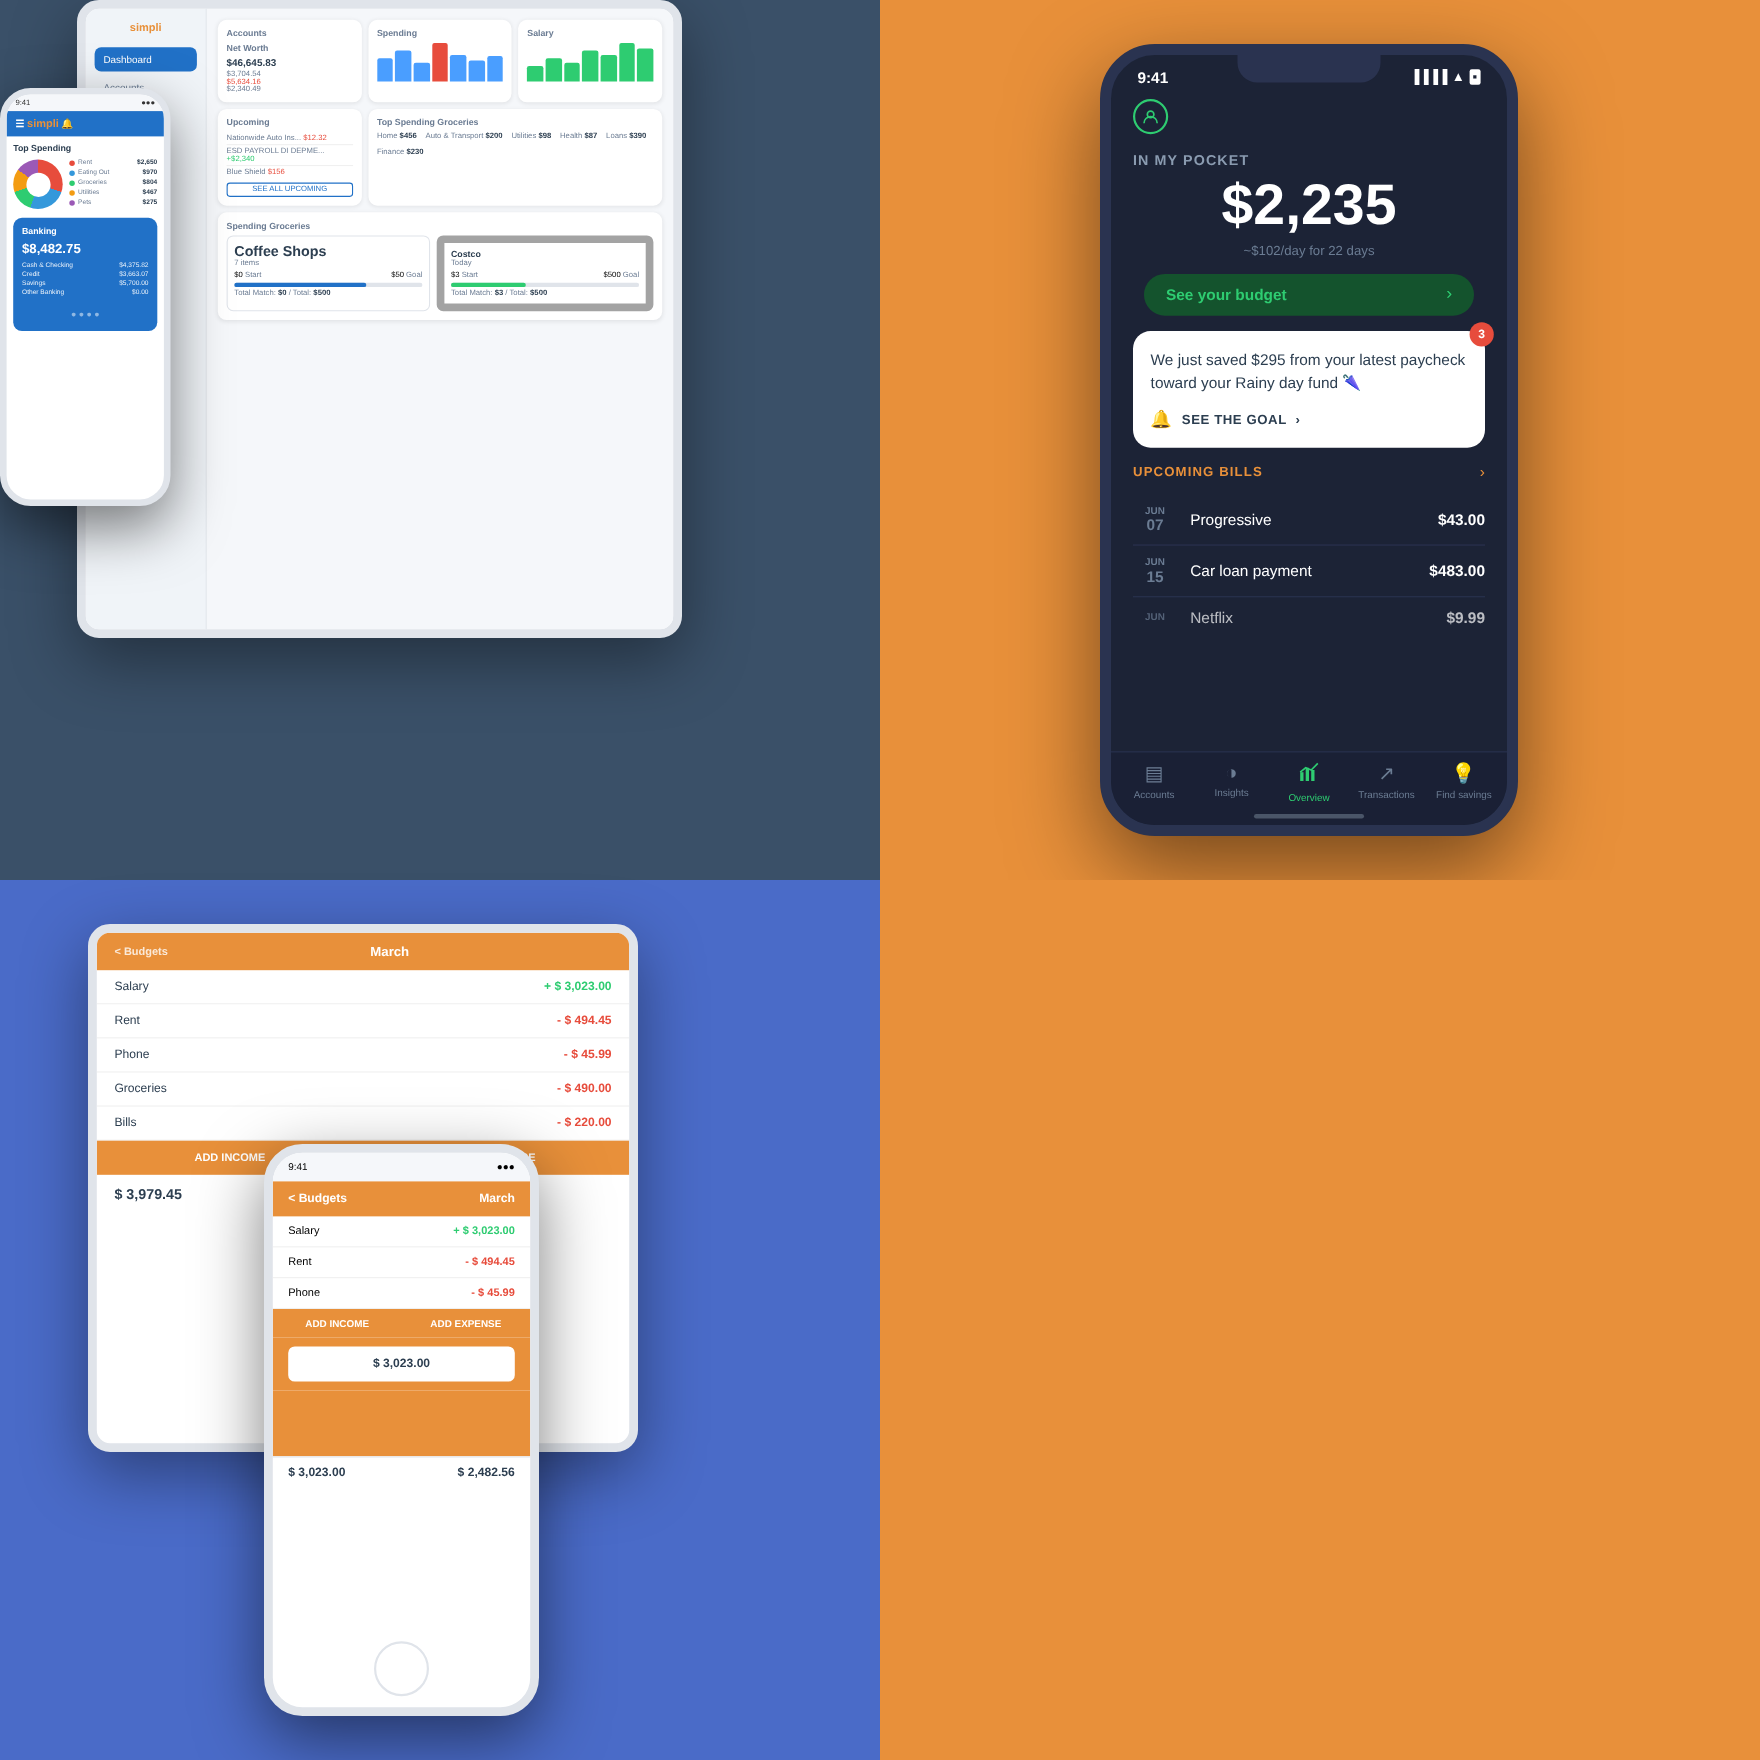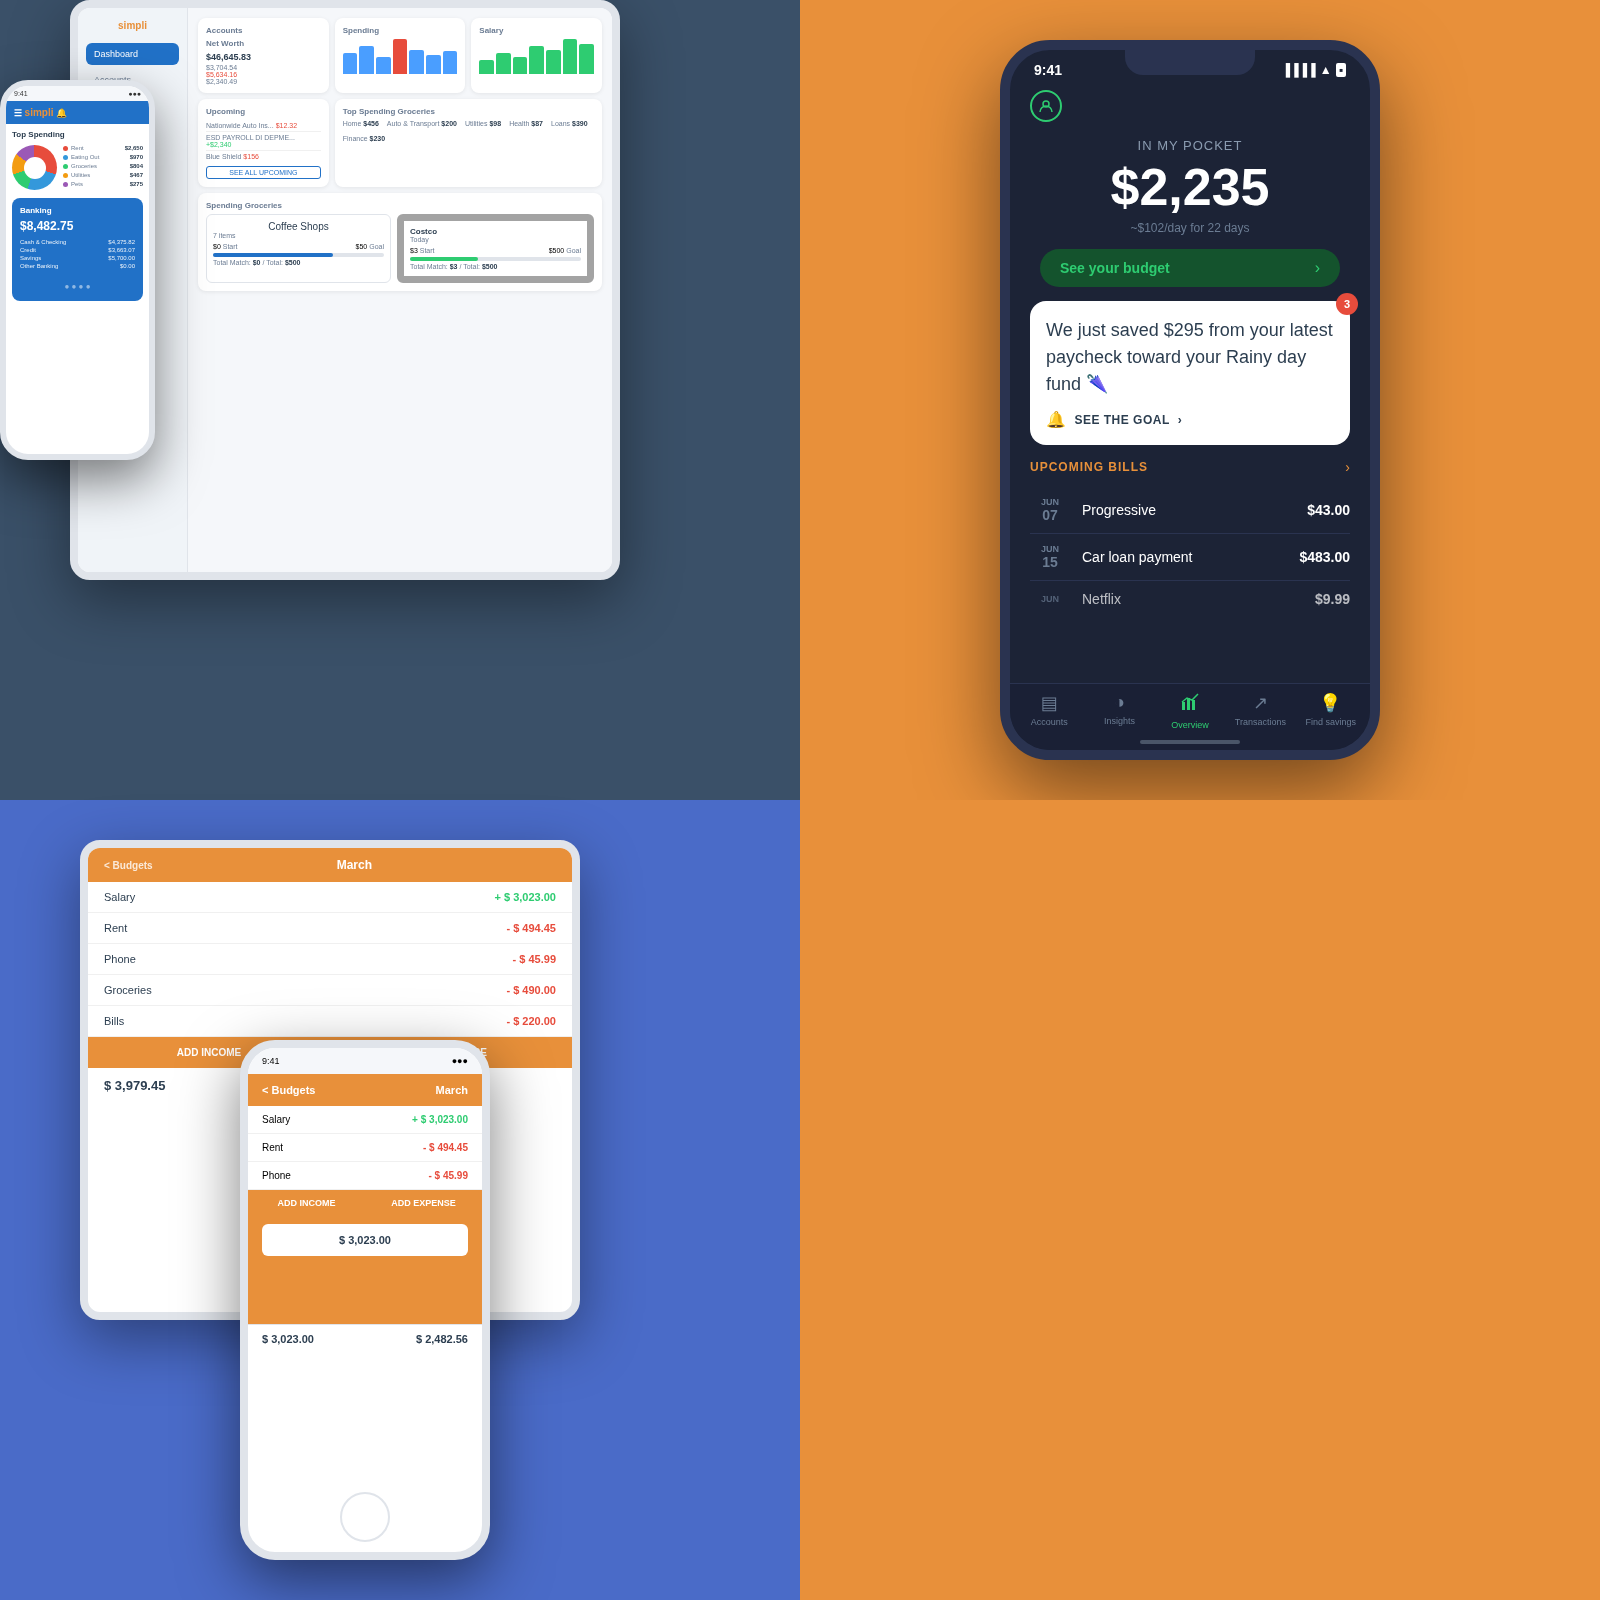--- a/index.html
+++ b/index.html
@@ -82,24 +82,23 @@
       border: 2px solid #2ecc71;
       border-radius: 50%;
       display: flex;
       align-items: center;
       justify-content: center;
       color: #2ecc71;
       font-size: 14px;
     }
 
     .pocket-label {
-      text-align: center;
       color: #8a9bb0;
       font-size: 13px;
-      font-weight: 400;
+      font-weight: 700;
       letter-spacing: 1px;
       margin-top: 12px;
     }
 
     .pocket-amount {
       text-align: center;
       color: white;
       font-size: 52px;
       font-weight: 700;
       margin: 4px 0;
@@ -153,21 +152,21 @@
       border-radius: 50%;
       display: flex;
       align-items: center;
       justify-content: center;
       font-size: 11px;
       font-weight: 700;
     }
 
     .savings-text {
       color: #2c3e50;
-      font-size: 18px;
+      font-size: 14px;
       line-height: 1.5;
       margin-bottom: 12px;
     }
 
     .see-goal-btn {
       display: flex;
       align-items: center;
       gap: 8px;
       color: #2c3e50;
       font-size: 12px;
@@ -732,21 +731,21 @@
             <span style="font-size:7px;color:#6b7c93;">Health <span style="color:#2c3e50;font-weight:700">$87</span></span>
             <span style="font-size:7px;color:#6b7c93;">Loans <span style="color:#2c3e50;font-weight:700">$390</span></span>
             <span style="font-size:7px;color:#6b7c93;">Finance <span style="color:#2c3e50;font-weight:700">$230</span></span>
           </div>
         </div>
 
         <div class="dash-card" style="grid-column: 1 / 4;">
           <div class="dash-card-title">Spending Groceries</div>
           <div style="display:flex;gap:6px;">
             <div style="flex:1;border:1px solid #e0e4ea;border-radius:6px;padding:6px;">
-              <div style="font-size:10px;font-weight:400;color:#2c3e50;text-align:center;">Coffee Shops</div>
+              <div style="font-size:13px;font-weight:700;color:#2c3e50;">Coffee Shops</div>
               <div style="font-size:7px;color:#6b7c93;">7 items</div>
               <div style="display:flex;justify-content:space-between;font-size:7px;margin-top:4px;">
                 <div>$0 <span style="color:#6b7c93">Start</span></div>
                 <div>$50 <span style="color:#6b7c93">Goal</span></div>
               </div>
               <div style="height:4px;background:#e0e4ea;border-radius:2px;margin-top:3px;">
                   <div style="height:100%;width:70%;background:#2171c7;border-radius:2px;"></div>
                 </div>
               <div style="font-size:7px;color:#6b7c93;margin-top:2px;">Total Match: <span style="font-weight:700;color:#2c3e50">$0</span> / Total: <span style="font-weight:700;color:#2c3e50">$500</span></div>
             </div>

